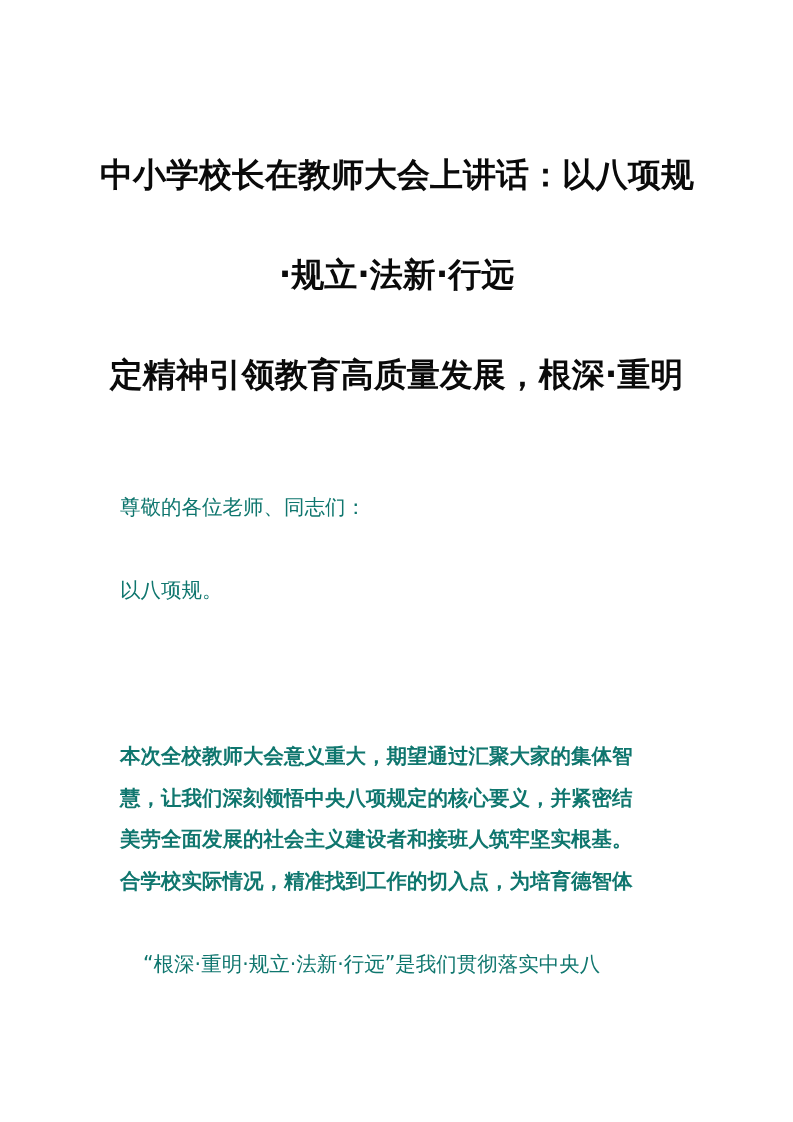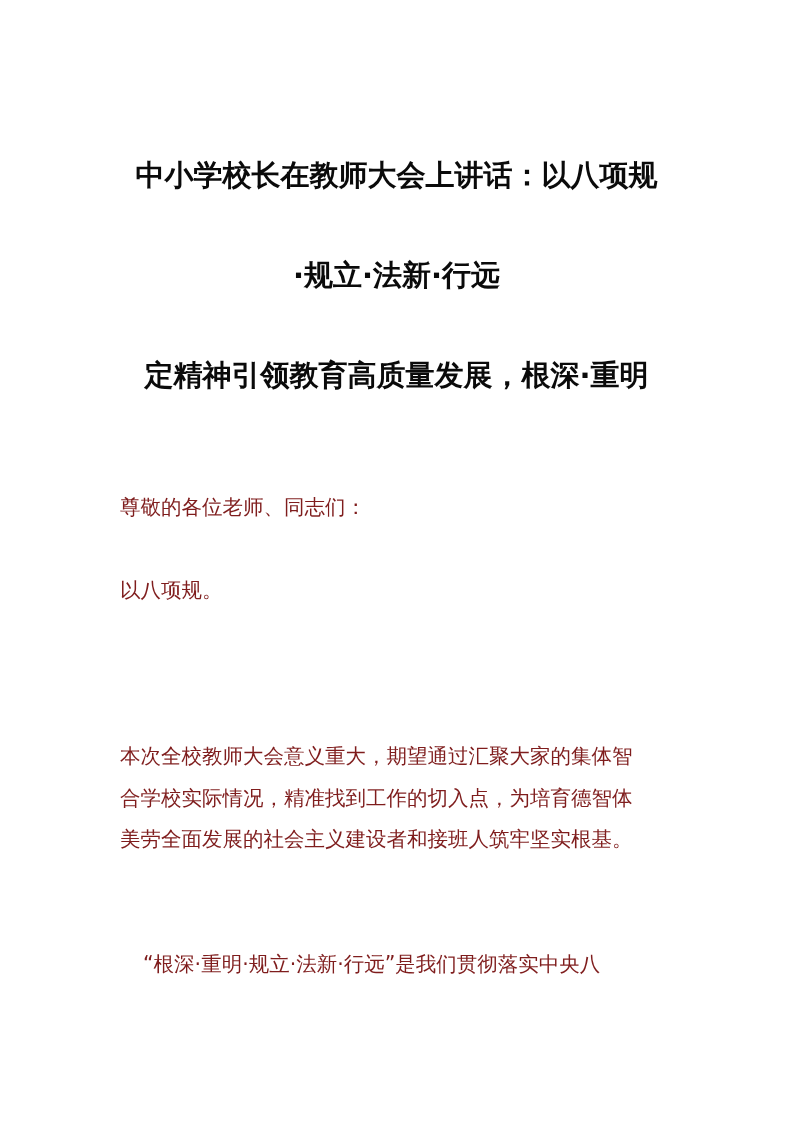--- a/index.html
+++ b/index.html
@@ -23,44 +23,44 @@
       height: 1122px;
       background: #ffffff;
     }
     .title {
       position: absolute;
       left: 100px;
       width: 593px;
       top: 125px;
       text-align: center;
       font-weight: bold;
-      font-size: 29px;
+      font-size: 33px;
       line-height: 100px;
       letter-spacing: 0px;
       color: #0a0a0a;
     }
     .title .line {
       display: block;
       white-space: nowrap;
     }
     .body-text {
       position: absolute;
       left: 120px;
       width: 556px;
       font-size: 20.5px;
       line-height: 41.5px;
-      color: #7f1d1d;
+      color: #0f766e;
       white-space: nowrap;
     }
     .body-text .line {
       display: block;
     }
     .p-greeting { top: 487px; }
     .p1 { top: 570px; }
-    .p2 { top: 736px; }
+    .p2 { top: 736px; font-weight: bold; }
     .p3 { top: 944px; margin-left: 23px; }
   </style>
 </head>
 <body>
 
 <div class="page">
 
   <div class="title">
     <span class="line">中小学校长在教师大会上讲话：以八项规</span>
     <span class="line">·规立·法新·行远</span>
@@ -70,21 +70,22 @@
   <div class="body-text p-greeting">
     <span class="line">尊敬的各位老师、同志们：</span>
   </div>
 
   <div class="body-text p1">
     <span class="line">以八项规。</span>
   </div>
 
   <div class="body-text p2">
     <span class="line">本次全校教师大会意义重大，期望通过汇聚大家的集体智</span>
+    <span class="line">慧，让我们深刻领悟中央八项规定的核心要义，并紧密结</span>
+    <span class="line">美劳全面发展的社会主义建设者和接班人筑牢坚实根基。</span>
     <span class="line">合学校实际情况，精准找到工作的切入点，为培育德智体</span>
-    <span class="line">美劳全面发展的社会主义建设者和接班人筑牢坚实根基。</span>
   </div>
 
   <div class="body-text p3">
     <span class="line">“根深·重明·规立·法新·行远”是我们贯彻落实中央八</span>
   </div>
 
 </div>
 
 </body></html>

